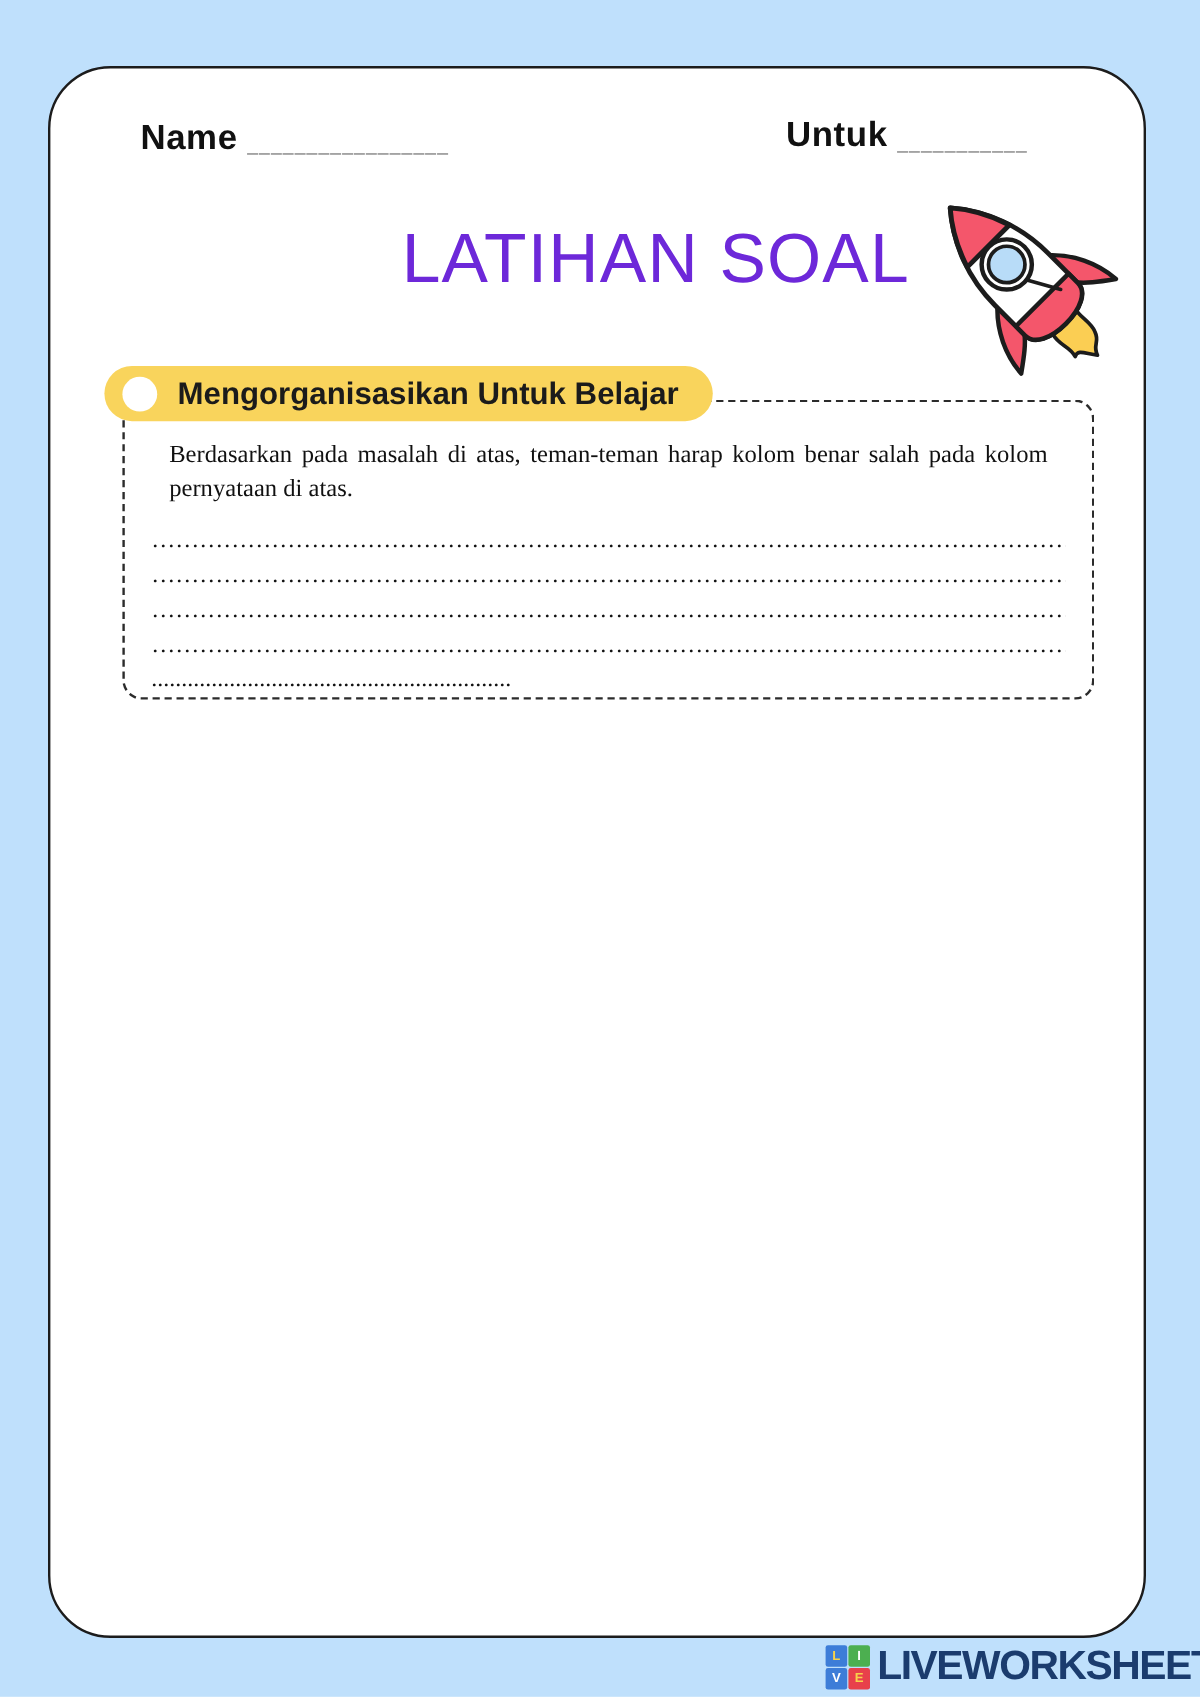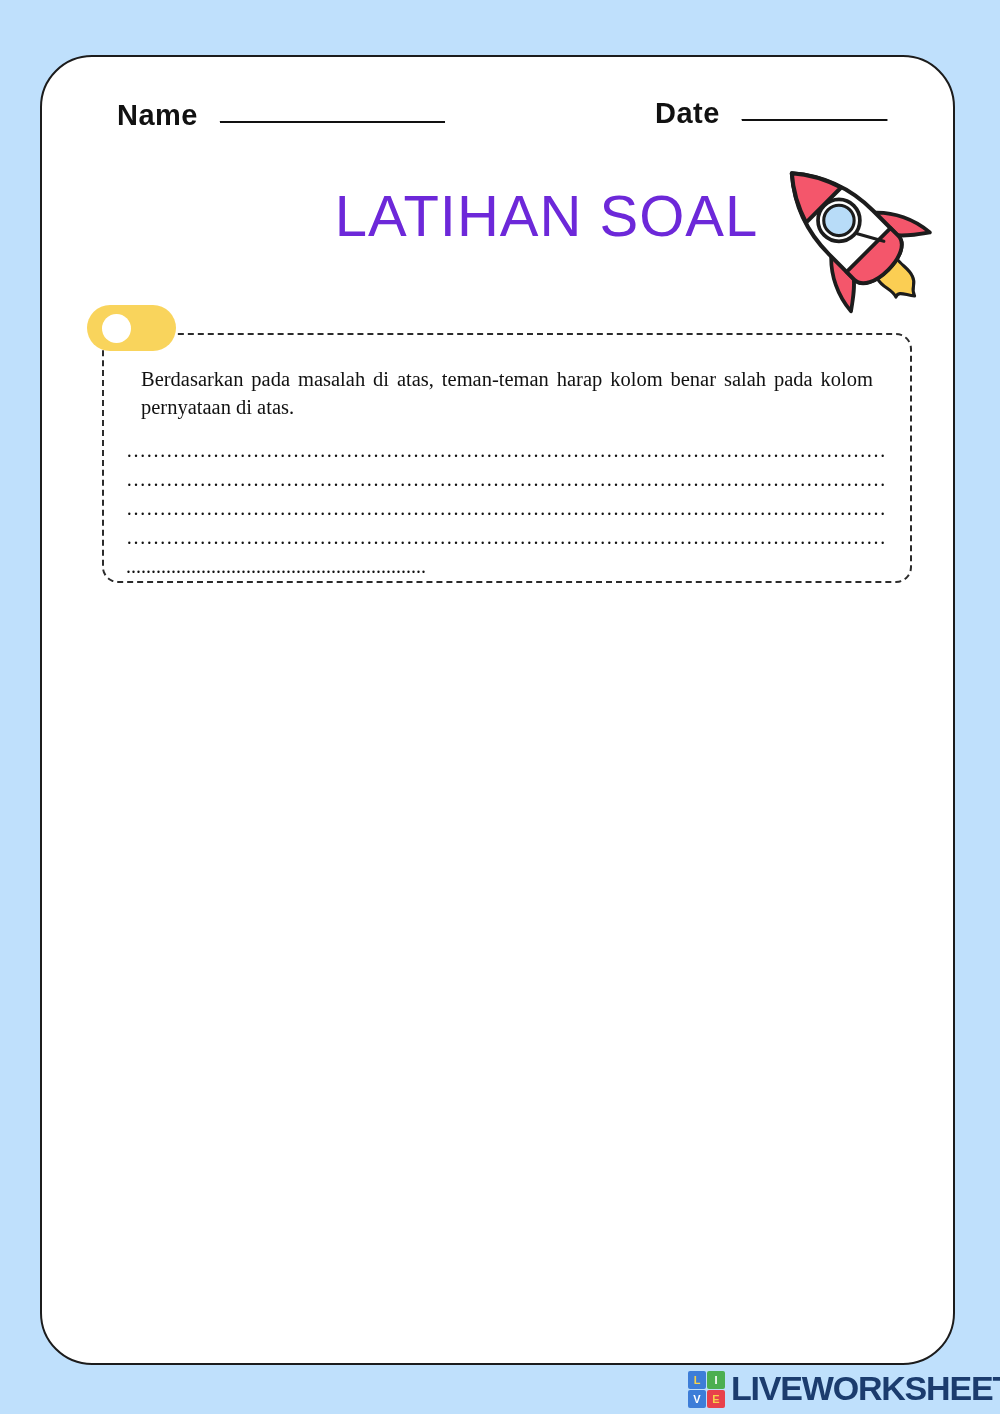--- a/index.html
+++ b/index.html
@@ -2,25 +2,25 @@
 <html><head>
 <meta charset="utf-8">
 <style>
   html,body { margin:0; padding:0; }
   body { font-family: "Liberation Sans", sans-serif; }
   .page { position:relative; width:1000px; height:1414px; background:#BFE0FC; overflow:hidden; }
 
   .card { position:absolute; left:40px; top:55px; width:915px; height:1310px;
           background:#FFFFFF; border:2px solid #1C1C1C; border-radius:52px; box-sizing:border-box; }
 
-  .field-group { position:absolute; display:flex; align-items:flex-start; color:#111; }
+  .field-group { position:absolute; display:flex; align-items:flex-end; color:#111; }
   .name-group { left:75px; top:42px; }
   .date-group { left:613px; top:40px; }
   .field-label { font-size:29px; font-weight:600; letter-spacing:0.5px; }
-  .field-line { font-size:22px; font-weight:700; margin-left:22px; letter-spacing:1px; white-space:nowrap;text-decoration:underline; }
+  .field-line { font-size:16px; font-weight:700; margin-left:8px; letter-spacing:1px; white-space:nowrap; }
 
   .title { position:absolute; left:0; top:108px; width:100%; margin:17px; text-align:center;
            transform:translateX(32px); font-size:58px; font-weight:400; letter-spacing:1px; color:#6d28d9; }
 
   .rocket { position:absolute; left:716px; top:84px; width:186px; height:186px; }
 
   .badge { position:absolute; left:45px; top:248px; height:46px; border-radius:23px;
            display:flex; align-items:center; padding:0 28px 0 15px; z-index:2; }
   .badge-dot { width:29px; height:29px; border-radius:50%; background:#FFFFFF; margin-right:17px; }
   .badge-text { font-size:26px; font-weight:700; color:#1b1b1b; white-space:nowrap; }
@@ -47,21 +47,21 @@
 <div class="page" style="background-color: rgb(191, 224, 252);">
 
   <div class="card">
 
     <div class="field-group name-group">
       <span class="field-label">Name</span>
       <span class="field-line">_________________</span>
     </div>
 
     <div class="field-group date-group">
-      <span class="field-label">Date</span>
+      <span class="field-label">Untuk</span>
       <span class="field-line">___________</span>
     </div>
 
     <h1 class="title">LATIHAN SOAL</h1>
 
     <div class="rocket">
       <svg viewBox="0 0 120 120" width="186" height="186" style="overflow:visible">
         <g transform="translate(10,2) rotate(-45 50 57)">
 
           <path d="M41,90 C39,97 43,101 41,107 C45,105 46,110 50,115 C52,109 56,111 58,105 C60,100 58,95 59,90 Z" fill="#FBCE53" stroke="#1C1C1C" stroke-width="2" stroke-linejoin="round"></path>
@@ -78,20 +78,21 @@
           <path d="M52,60 L61,76" stroke="#1C1C1C" stroke-width="2" stroke-linecap="round"></path>
 
           <circle cx="50" cy="46" r="13.5" fill="#FFFFFF" stroke="#1C1C1C" stroke-width="2.4"></circle>
           <circle cx="50" cy="46" r="9.8" fill="#B8DCF8" stroke="#1C1C1C" stroke-width="2"></circle>
         </g>
       </svg>
     </div>
 
     <div class="badge" style="background-color: rgb(249, 212, 92);">
       <span class="badge-dot"></span>
+      <span class="badge-text">Mengorganisasikan Untuk Belajar</span>
     </div>
 
     <div class="answer-box">
       <p class="instruction">Berdasarkan pada masalah di atas, teman-teman harap kolom benar salah pada kolom pernyataan di atas.</p>
       <div class="dotline">………………………………………………………………………………………………………………………………………………………………………………………………</div>
       <div class="dotline">………………………………………………………………………………………………………………………………………………………………………………………………</div>
       <div class="dotline">………………………………………………………………………………………………………………………………………………………………………………………………</div>
       <div class="dotline">………………………………………………………………………………………………………………………………………………………………………………………………</div>
       <div class="dotline">............................................................</div>
     </div>

